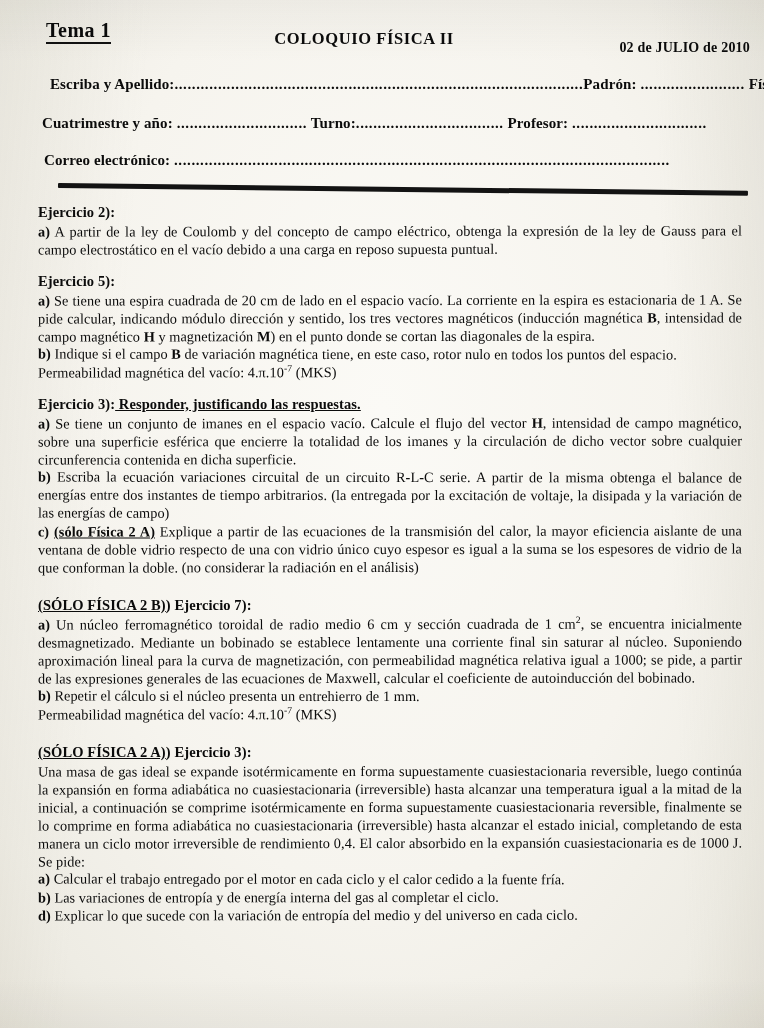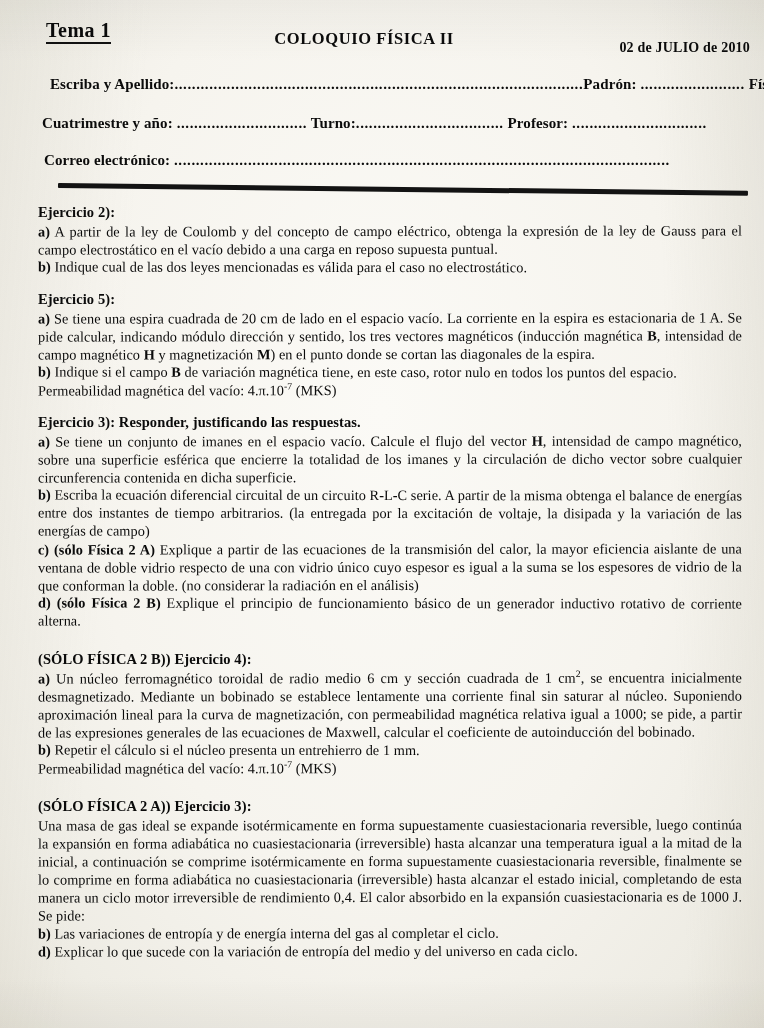--- a/index.html
+++ b/index.html
@@ -117,21 +117,21 @@
   
   .body-block { padding: 0 20px 0 36px; }
 
   h2.ex-head {
     font-size: 14.5px;
     font-weight: bold;
     margin: 0 0 1px 0;
     line-height: 1.25;
     letter-spacing: 0.1px;
   }
-  .u { }
+  .u { text-decoration: underline; }
 
   p.para {
     font-size: 14.3px;
     line-height: 1.26;
     margin: 0;
     text-align: justify;
     letter-spacing: 0.05px;
   }
   p.para.nojust { text-align: left; }
   .gap-md { height: 14px; }
@@ -171,55 +171,54 @@
 
   <div class="divider-wrap">
     <div class="divider"></div>
   </div>
 
   <div class="body-block">
 
     <div>
       <h2 class="ex-head">Ejercicio 2):</h2>
       <p class="para skew-a"><b class="lbl">a)</b><span> A partir de la ley de Coulomb y del concepto de campo eléctrico, obtenga la expresión de la ley de Gauss para el campo electrostático en el vacío debido a una carga en reposo supuesta puntual.</span></p>
-      <p class="para skew-b"><b class="lbl">b)</b><span> Indique cual de las dos leyes mencionadas es válida para el caso no electrostático.</span></p>
     </div>
 
     <div class="gap-md"></div>
 
     <div>
       <h2 class="ex-head">Ejercicio 5):</h2>
       <p class="para skew-a"><b class="lbl">a)</b><span>  Se tiene una espira cuadrada de 20 cm de lado en el espacio vacío. La corriente en la espira es estacionaria de 1 A. Se pide calcular, indicando módulo dirección y sentido, los tres vectores magnéticos (inducción magnética </span><b class="vec">B</b><span>, intensidad de campo magnético </span><b class="vec">H</b><span> y magnetización </span><b class="vec">M</b><span>) en el punto donde se cortan las diagonales de la espira.</span></p>
       <p class="para nojust skew-b"><b class="lbl">b)</b><span> Indique si el campo </span><b class="vec">B</b><span> de variación magnética tiene, en este caso, rotor nulo en todos los puntos del espacio.</span></p>
       <p class="para nojust skew-a"><span>Permeabilidad magnética del vacío: 4.π.10</span><sup>-7</sup><span> (MKS)</span></p>
     </div>
 
     <div class="gap-md"></div>
 
     <div>
       <h2 class="ex-head"><span>Ejercicio 3):</span><span class="u"> Responder, justificando las respuestas.</span></h2>
       <p class="para skew-a"><b class="lbl">a)</b><span> Se tiene un conjunto de imanes en el espacio vacío. Calcule el flujo del vector </span><b class="vec">H</b><span>, intensidad de campo magnético, sobre una superficie esférica que encierre la totalidad de los imanes y la circulación de dicho vector sobre cualquier circunferencia contenida en dicha superficie.</span></p>
-      <p class="para skew-b"><b class="lbl">b)</b><span> Escriba la ecuación diferencial circuital de un circuito R-L-C serie. A partir de la misma obtenga el balance de energías entre dos instantes de tiempo arbitrarios. (la entregada por la excitación de voltaje, la disipada y la variación de las energías de campo)</span></p>
+      <p class="para skew-b"><b class="lbl">b)</b><span> Escriba la ecuación variaciones circuital de un circuito R-L-C serie. A partir de la misma obtenga el balance de energías entre dos instantes de tiempo arbitrarios. (la entregada por la excitación de voltaje, la disipada y la variación de las energías de campo)</span></p>
       <p class="para skew-a"><b class="lbl">c)</b> <b class="lbl u">(sólo Física 2 A)</b><span> Explique a partir de las ecuaciones de la transmisión del calor, la mayor eficiencia aislante de una ventana de doble vidrio respecto de una con vidrio único cuyo espesor es igual a la suma se los espesores de vidrio de la que conforman la doble. (no considerar la radiación en el análisis)</span></p>
-      <p class="para skew-b"><b class="lbl">d)</b> <b class="lbl u">(sólo  Física  2  B)</b><span> Explique el principio de funcionamiento básico de un generador inductivo rotativo de corriente alterna.</span></p>
     </div>
 
     <div class="gap-lg"></div>
 
     <div>
-      <h2 class="ex-head"><span class="u">(SÓLO FÍSICA 2 B)</span><span>) Ejercicio 4):</span></h2>
+      <h2 class="ex-head"><span class="u">(SÓLO FÍSICA 2 B)</span><span>) Ejercicio 7):</span></h2>
       <p class="para skew-a"><b class="lbl">a)</b><span> Un núcleo ferromagnético toroidal de radio medio 6 cm y sección cuadrada de 1 cm</span><sup>2</sup><span>, se encuentra inicialmente desmagnetizado. Mediante un bobinado se establece lentamente una corriente final sin saturar al núcleo. Suponiendo aproximación lineal para la curva de magnetización, con permeabilidad magnética relativa igual a 1000; se pide, a partir de las expresiones generales de las ecuaciones de Maxwell, calcular el coeficiente de autoinducción del bobinado.</span></p>
       <p class="para nojust skew-b"><b class="lbl">b)</b><span> Repetir el cálculo si el núcleo presenta un entrehierro de 1 mm.</span></p>
       <p class="para nojust skew-a"><span>Permeabilidad magnética del vacío: 4.π.10</span><sup>-7</sup><span> (MKS)</span></p>
     </div>
 
     <div class="gap-lg"></div>
 
     <div>
       <h2 class="ex-head"><span class="u">(SÓLO FÍSICA 2 A)</span><span>) Ejercicio 3):</span></h2>
       <p class="para skew-a">Una masa de gas ideal se expande isotérmicamente en forma supuestamente cuasiestacionaria reversible, luego continúa la expansión en forma adiabática no cuasiestacionaria (irreversible) hasta alcanzar una temperatura igual a la mitad de la inicial, a continuación se comprime isotérmicamente en forma supuestamente cuasiestacionaria reversible, finalmente se lo comprime en forma adiabática no cuasiestacionaria (irreversible) hasta alcanzar el estado inicial, completando de esta manera un ciclo motor irreversible de rendimiento 0,4. El calor absorbido en la expansión cuasiestacionaria es de 1000 J. Se pide:</p>
+      <p class="para nojust skew-b"><b class="lbl">a)</b><span> Calcular el trabajo entregado por el motor en cada ciclo y el calor cedido a la fuente fría.</span></p>
       <p class="para nojust skew-a"><b class="lbl">b)</b><span> Las variaciones de entropía y de energía interna del gas al completar el ciclo.</span></p>
       <p class="para nojust skew-a"><b class="lbl">d)</b><span> Explicar lo que sucede con la variación de entropía del medio y del universo en cada ciclo.</span></p>
     </div>
 
   </div>
 </div>
 </div>
 
 </body></html>

